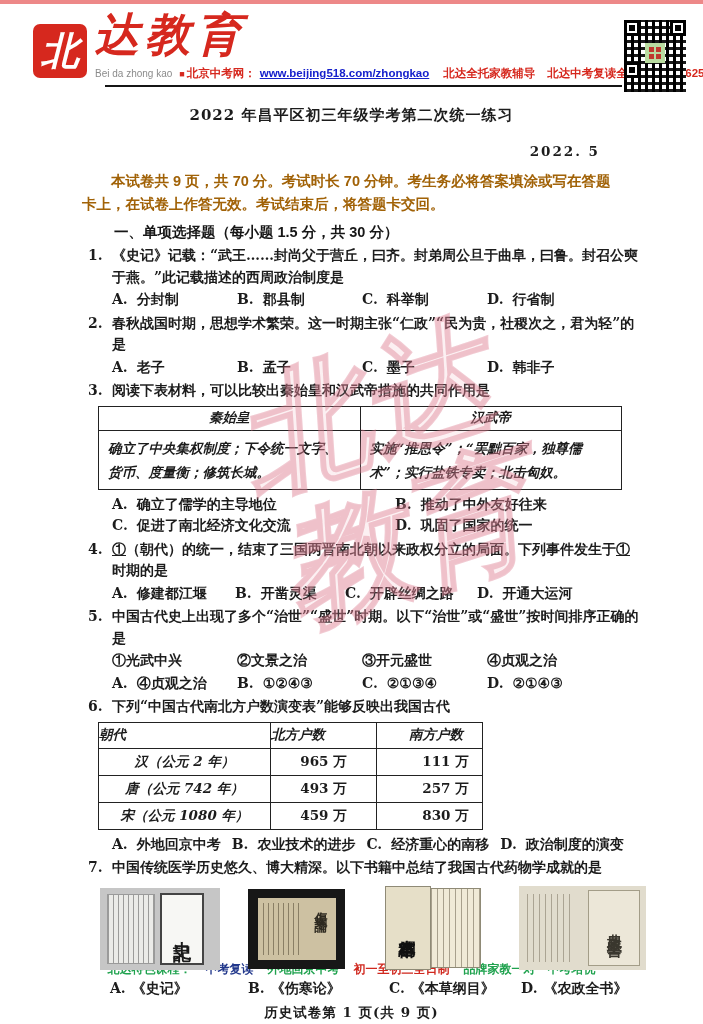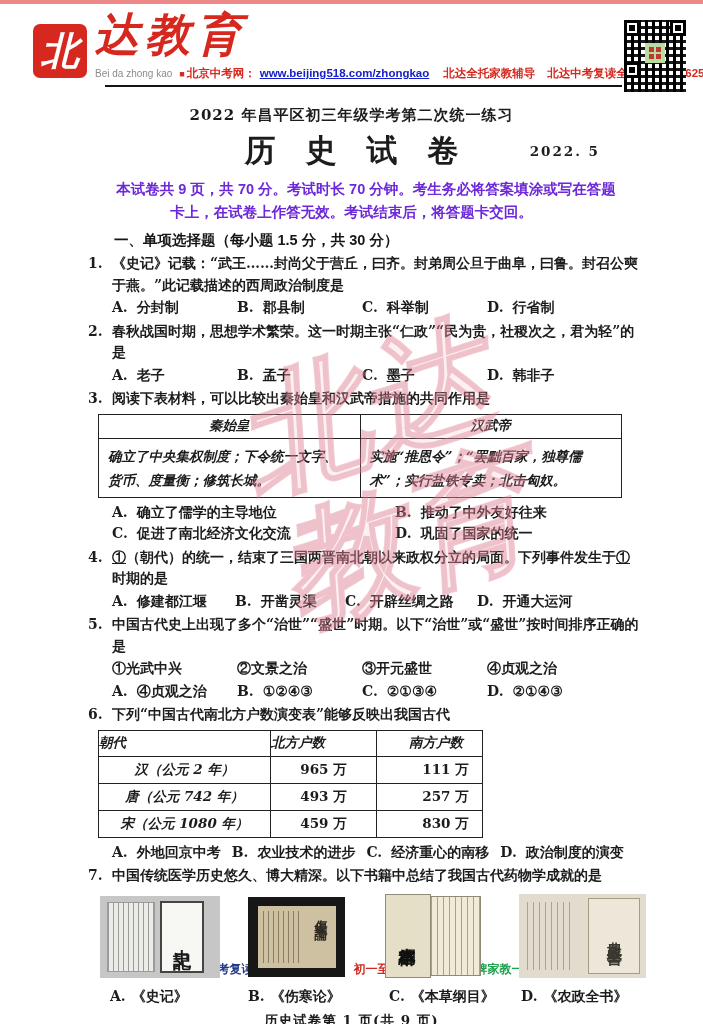--- a/index.html
+++ b/index.html
@@ -50,22 +50,22 @@
   }
   .qr .c i { background:#c03a2e; }
 
   
   .school-line { text-align:center; font-size:15px; letter-spacing:1px; margin-top:6px; font-weight:600; }
   .title-row { position:relative; text-align:center; margin-top:5px; height:40px; }
   .main-title { font-size:31px; font-weight:bold; letter-spacing:30px; margin-left:30px; }
   .date { position:absolute; right:103px; top:13px; font-size:13.5px; font-weight:bold; letter-spacing:2px; }
 
   .instructions {
-    margin:8px 82px 0 82px; text-indent:2em; font-size:14.5px; line-height:23px;
-    font-family:"Liberation Sans","DejaVu Sans",sans-serif; font-weight:bold; color:#6d28d9;text-align:center;
+    margin:0 82px 0 82px; text-indent:2em; font-size:14.5px; line-height:23px;
+    font-family:"Liberation Sans","DejaVu Sans",sans-serif; font-weight:bold; color:#a16207;
   }
   .section-heading {
     margin:7px 0 3px 114px; font-size:14.5px; font-weight:bold;
     font-family:"Liberation Sans","DejaVu Sans",sans-serif; color:#161616;
   }
 
   
   .q { position:relative; z-index:1; margin:1px 62px 2px 88px; font-size:14px; line-height:21.5px; font-weight:600; }
   .qrow { display:flex; }
   .qnum { width:24px; flex:none; }
@@ -168,21 +168,20 @@
           <i></i>
           <i></i>
           <i></i>
           <i></i>
         </div>
     </div>
   </div>
 
   <div class="school-line">2022 年昌平区初三年级学考第二次统一练习</div>
   <div class="title-row">
-    <span class="main-title">历史试卷</span>
     <span class="date">2022. 5</span>
   </div>
 
   <p class="instructions">本试卷共 9 页，共 70 分。考试时长 70 分钟。考生务必将答案填涂或写在答题卡上，在试卷上作答无效。考试结束后，将答题卡交回。</p>
   <div class="section-heading">一、单项选择题（每小题 1.5 分，共 30 分）</div>
 
   <div class="q">
     <div class="qrow">
       <span class="qnum">1.</span>
       <div class="qtext">《史记》记载：“武王……封尚父于营丘，曰齐。封弟周公旦于曲阜，曰鲁。封召公奭于燕。”此记载描述的西周政治制度是</div>

